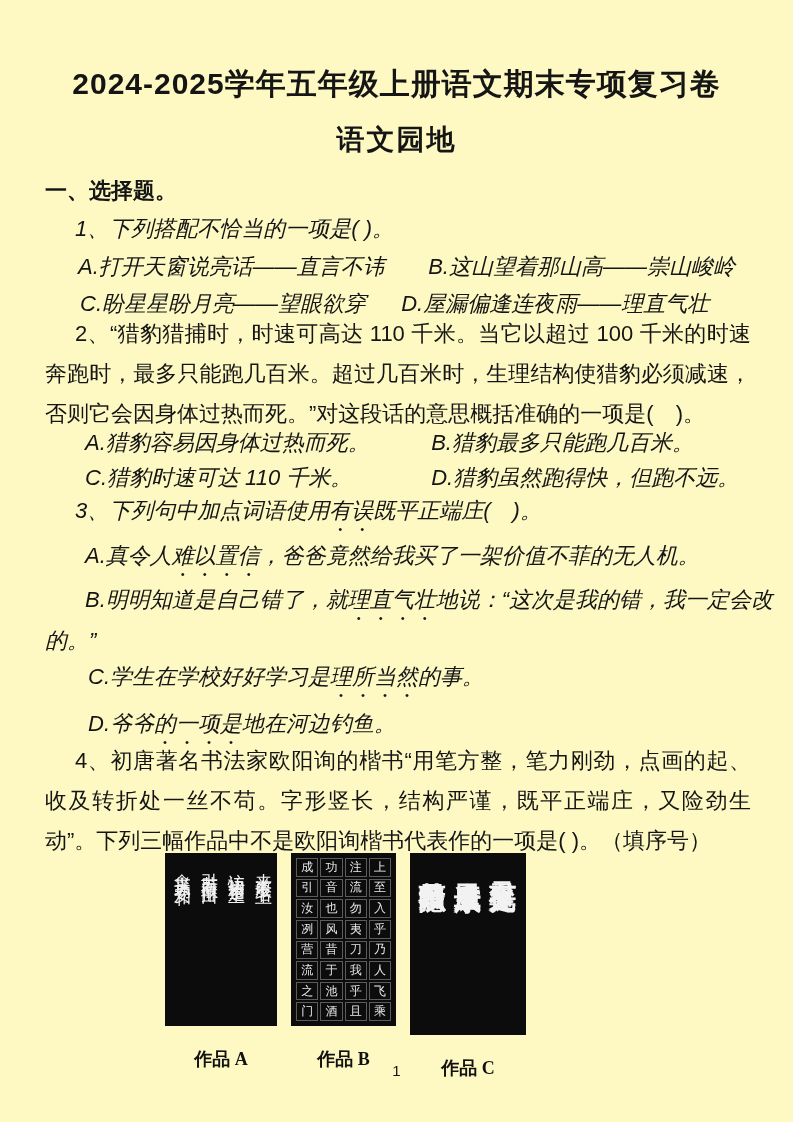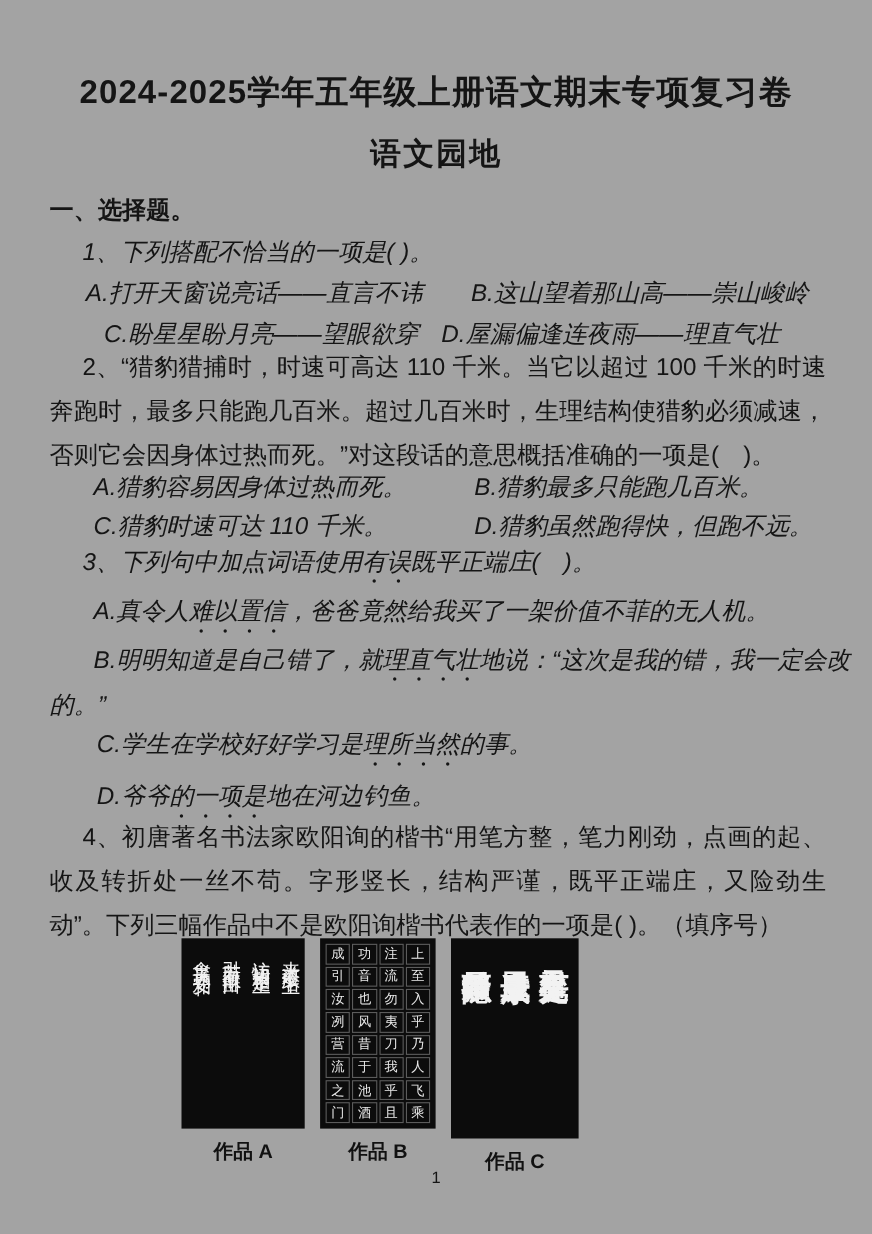--- a/index.html
+++ b/index.html
@@ -1,29 +1,29 @@
 <!DOCTYPE html>
 <html><head>
 <meta charset="utf-8">
 <style>
   html,body{margin:0;padding:0;background:#d9d9d9;}
   .page{
-    position:relative;width:793px;height:1122px;background:#a3a3a3;
+    position:relative;width:793px;height:1122px;background:#fef9c3;
     font-family:"Liberation Sans",sans-serif;color:#151515;overflow:hidden;
     margin:0 auto;
   }
   .abs{position:absolute;}
   .title{top:64px;left:0;width:100%;text-align:center;font-size:30px;font-weight:700;letter-spacing:1px;margin:0;}
   .subtitle{top:121px;left:0;width:100%;text-align:center;font-size:28px;font-weight:700;letter-spacing:2px;margin:0;}
   .heading{top:176px;left:45px;font-size:22px;font-weight:700;}
   .bline{font-size:22px;line-height:40px;white-space:nowrap;font-style:italic;}
   .para{font-size:22px;line-height:40px;width:706px;text-align:justify;text-indent:30px;white-space:normal;}
   .opt-cell{display:inline-block;}
   .w344{width:344px;}
-  .w315{width:315px;text-align:center;}
+  .w315{width:315px;}
   .w340{width:340px;}
   .emph{
     -webkit-text-emphasis:filled dot #151515;
     -webkit-text-emphasis-position:under right;
     text-emphasis:filled dot #151515;
     text-emphasis-position:under right;
   }
   
   .art-row{top:853px;left:165px;display:flex;gap:14px;align-items:flex-start;}
   .artwork{margin:0;display:flex;flex-direction:column;align-items:center;}
@@ -32,21 +32,21 @@
     display:flex;flex-direction:row-reverse;justify-content:space-evenly;
     padding:7px 4px;font-family:"DejaVu Serif",serif;
   }
   .art-col{writing-mode:vertical-rl;text-orientation:upright;}
   .plate-a{width:112px;height:173px;font-size:17px;}
   .plate-a .art-col{line-height:27px;letter-spacing:3px;}
   .plate-b{width:105px;height:173px;display:grid;grid-template-columns:repeat(4,1fr);gap:2px;padding:5px;}
   .plate-b .cell{border:1px solid #5c5c5c;color:#eaeaea;font-size:12px;display:flex;align-items:center;justify-content:center;overflow:hidden;}
   .plate-c{width:116px;height:182px;font-size:27px;font-weight:700;}
   .plate-c .art-col{line-height:33px;letter-spacing:1px;}
-  .art-label{text-align:left;font-size:18px;font-weight:700;margin-top:9px;color:#111;}
+  .art-label{text-align:left;font-size:18px;font-weight:700;margin-top:21px;color:#111;font-family:Liberation Serif, serif;}
   .page-number{top:1062px;left:0;width:100%;text-align:center;font-size:15px;}
 </style>
 </head>
 <body>
 
 <div class="page">
 
   <h1 class="abs title">2024-2025学年五年级上册语文期末专项复习卷</h1>
   <h2 class="abs subtitle">语文园地</h2>
 

